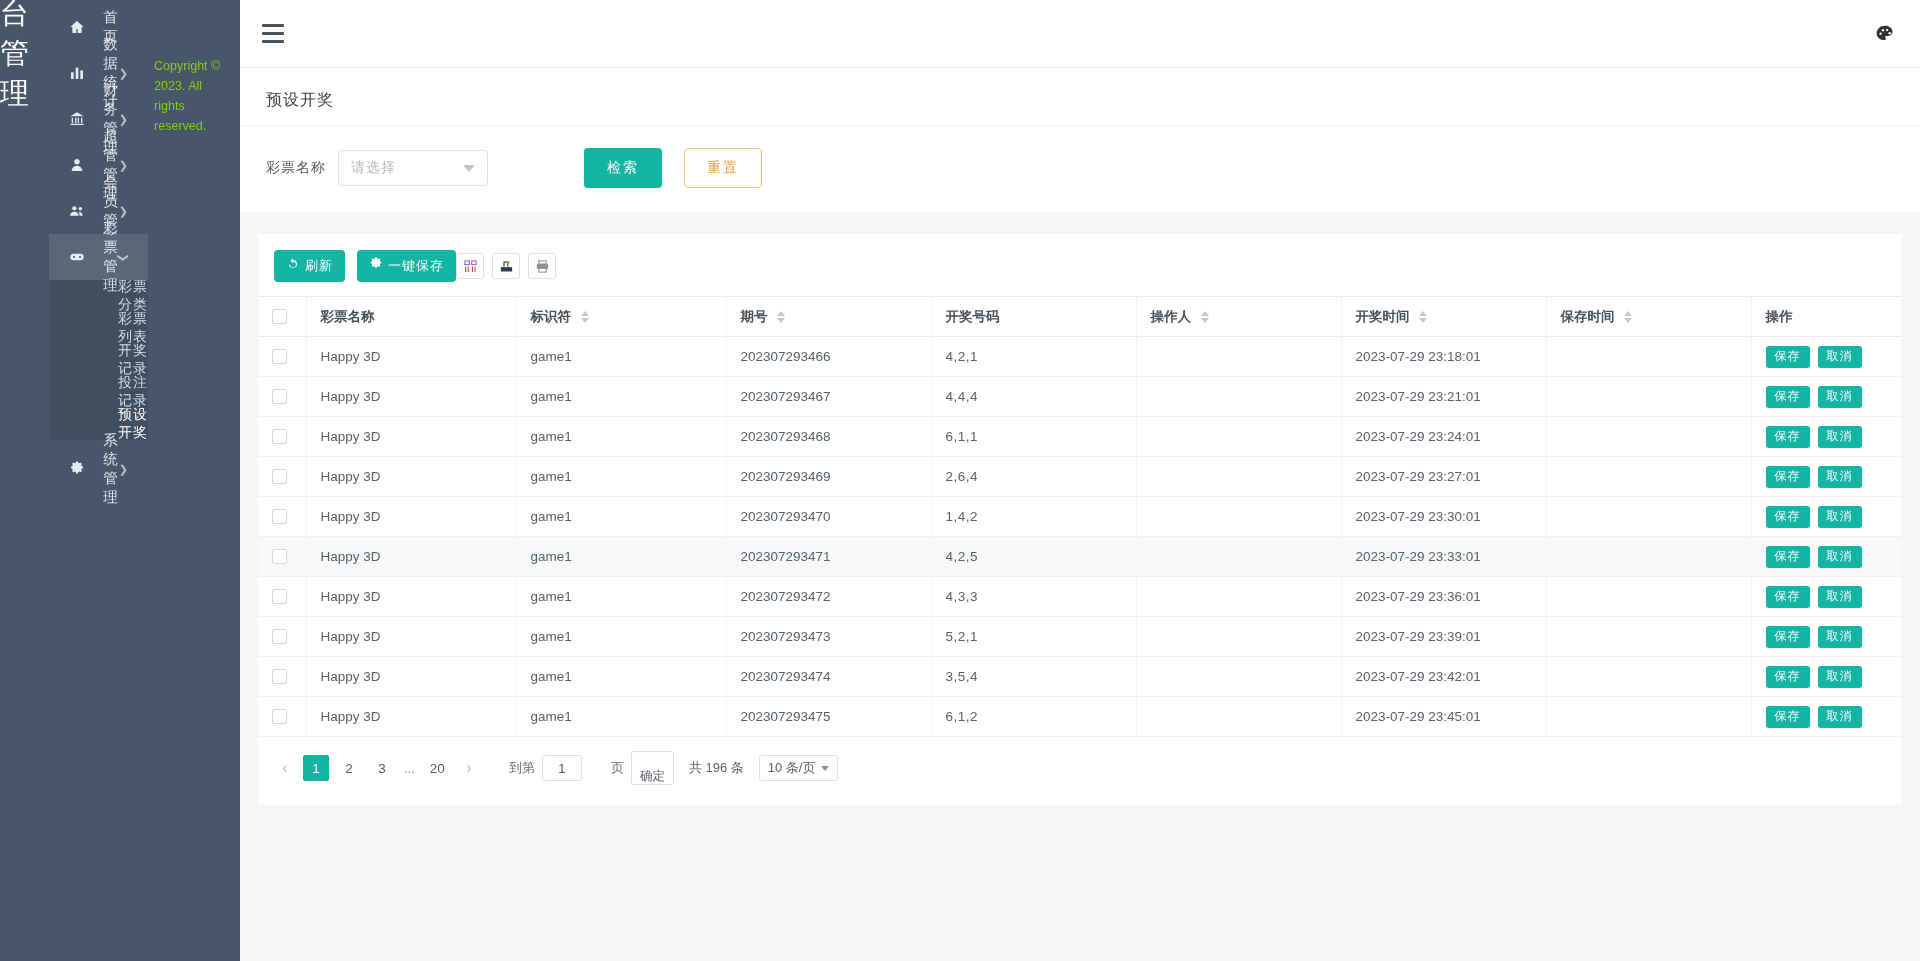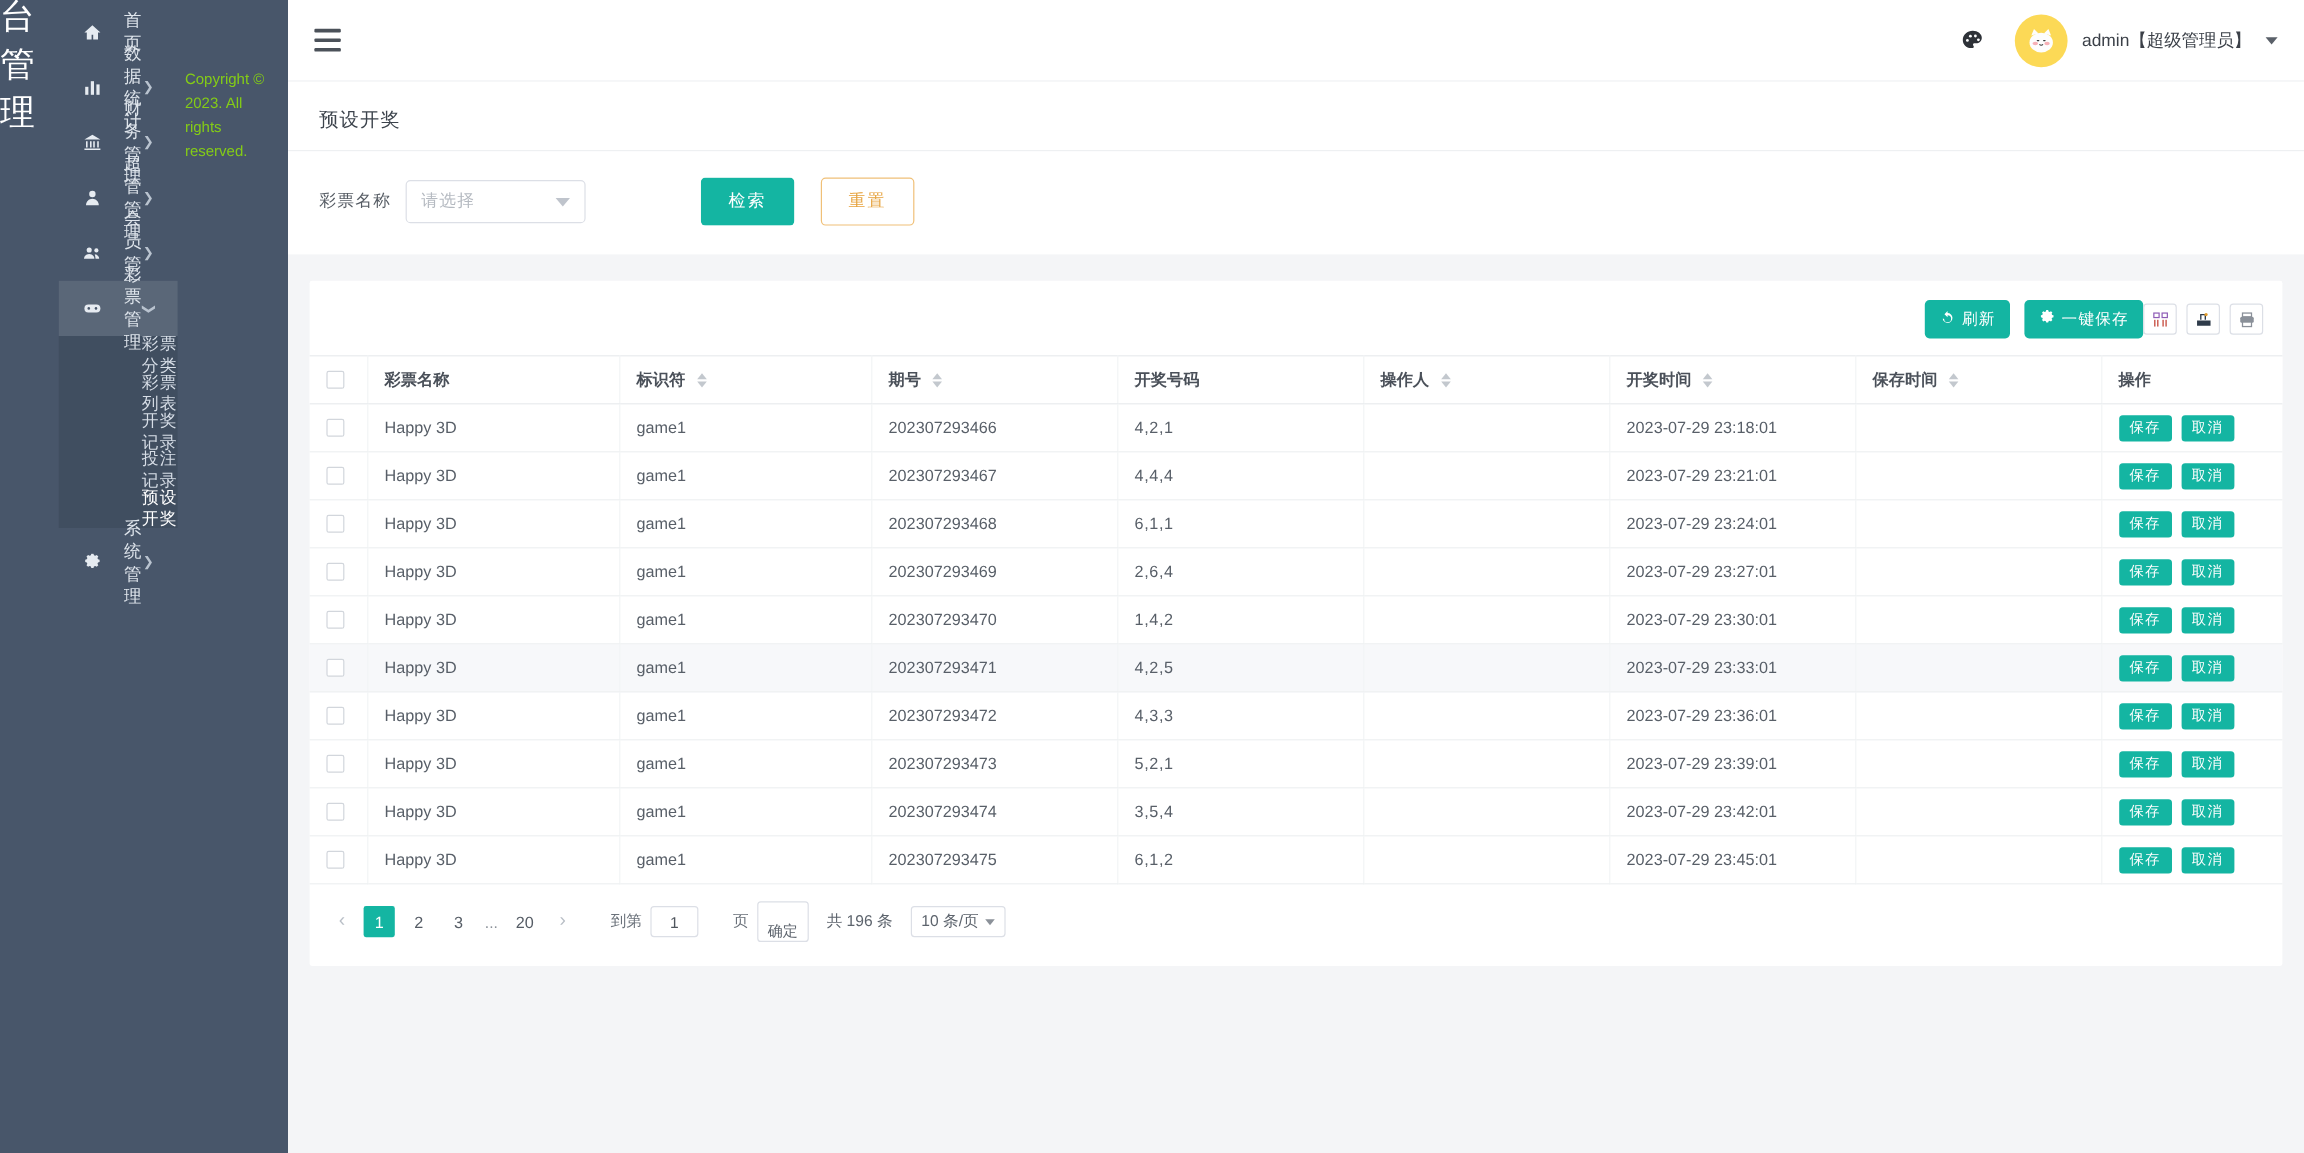--- a/index.html
+++ b/index.html
@@ -116,22 +116,23 @@
   .btn-primary { background: #14b5a2; color: #ffffff; }
   .btn-warning { background: #ffffff; color: #e6a23c; border-color: #f0c078; }
   .filter-actions { margin-left: 96px; display: flex; gap: 22px; }
 
   
   .table-card {
     background: #ffffff; margin: 22px 18px 0 18px; padding: 0 0 6px 0;
     border-radius: 2px;
   }
   .table-toolbar {
-    display: flex; align-items: center; justify-content: flex-end;
+    display: flex; align-items: center; justify-content: flex-start;
     padding: 16px 16px 14px 16px;
+    font-family: Liberation Serif, serif;
   }
   .tb-left { display: flex; gap: 12px; }
   .btn-sm {
     height: 32px; border-radius: 4px; background: #14b5a2; color: #fff;
     font-size: 13px; padding: 0 12px; display: inline-flex; align-items: center;
     gap: 5px; cursor: pointer; border: none; letter-spacing: 1px;
     font-family: inherit;
   }
   .btn-sm svg { width: 14px; height: 14px; fill: #fff; }
   .tb-right { display: flex; gap: 8px; }
@@ -330,36 +331,20 @@
       </div>
       <div class="topright">
         <div class="palette-btn">
           <svg viewBox="0 0 24 24">
             <path d="M12 2C6.5 2 2 6 2 11.2c0 4.5 3.6 8.1 8 8.1h1.6c.8 0 1.4-.6 1.4-1.4 0-.4-.1-.7-.4-1-.2-.3-.4-.6-.4-1 0-.8.6-1.4 1.4-1.4h1.7c3.1 0 5.7-2.5 5.7-5.6C21 5.3 17 2 12 2z" fill="#2e3238"></path>
             <circle cx="6.6" cy="11.6" r="1.4" fill="#fff"></circle>
             <circle cx="9.6" cy="7.4" r="1.4" fill="#fff"></circle>
             <circle cx="14.6" cy="7.2" r="1.4" fill="#fff"></circle>
             <circle cx="17.6" cy="11" r="1.4" fill="#fff"></circle>
           </svg>
-        </div>
-        <div class="userbox">
-          <div class="avatar">
-            <svg viewBox="0 0 40 40">
-              <ellipse cx="20" cy="22" rx="13" ry="11" fill="#fdfdfd"></ellipse>
-              <path d="M9 14 L12 7 L17 12 Z" fill="#fdfdfd"></path>
-              <path d="M31 14 L28 7 L23 12 Z" fill="#fdfdfd"></path>
-              <ellipse cx="13.5" cy="23" rx="3" ry="2" fill="#f7b0b6"></ellipse>
-              <ellipse cx="26.5" cy="23" rx="3" ry="2" fill="#f7b0b6"></ellipse>
-              <rect x="15" y="19" width="3" height="1.6" rx="0.8" fill="#3d3d3d"></rect>
-              <rect x="22" y="19" width="3" height="1.6" rx="0.8" fill="#3d3d3d"></rect>
-              <path d="M18 24 q2 2 4 0" stroke="#3d3d3d" stroke-width="1.2" fill="none"></path>
-            </svg>
-          </div>
-          <span class="username">admin【超级管理员】</span>
-          <span class="caret-down"></span>
         </div>
       </div>
     </header>
 
     <div class="content">
 
       <section class="panel">
         <div class="panel-title">预设开奖</div>
         <div class="filter-row">
           <span class="field-label">彩票名称</span>

